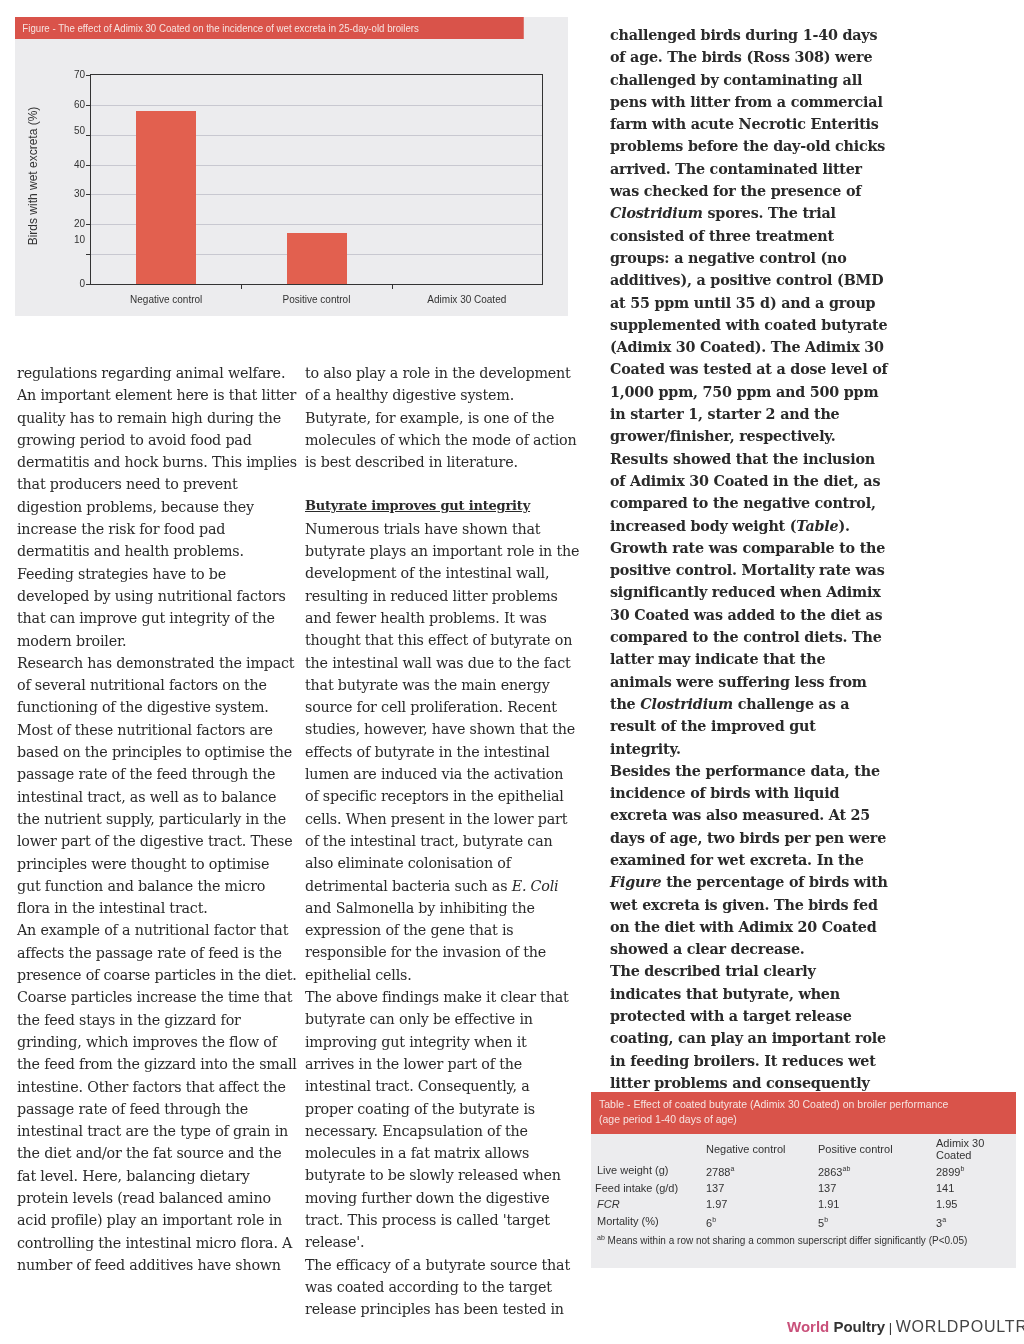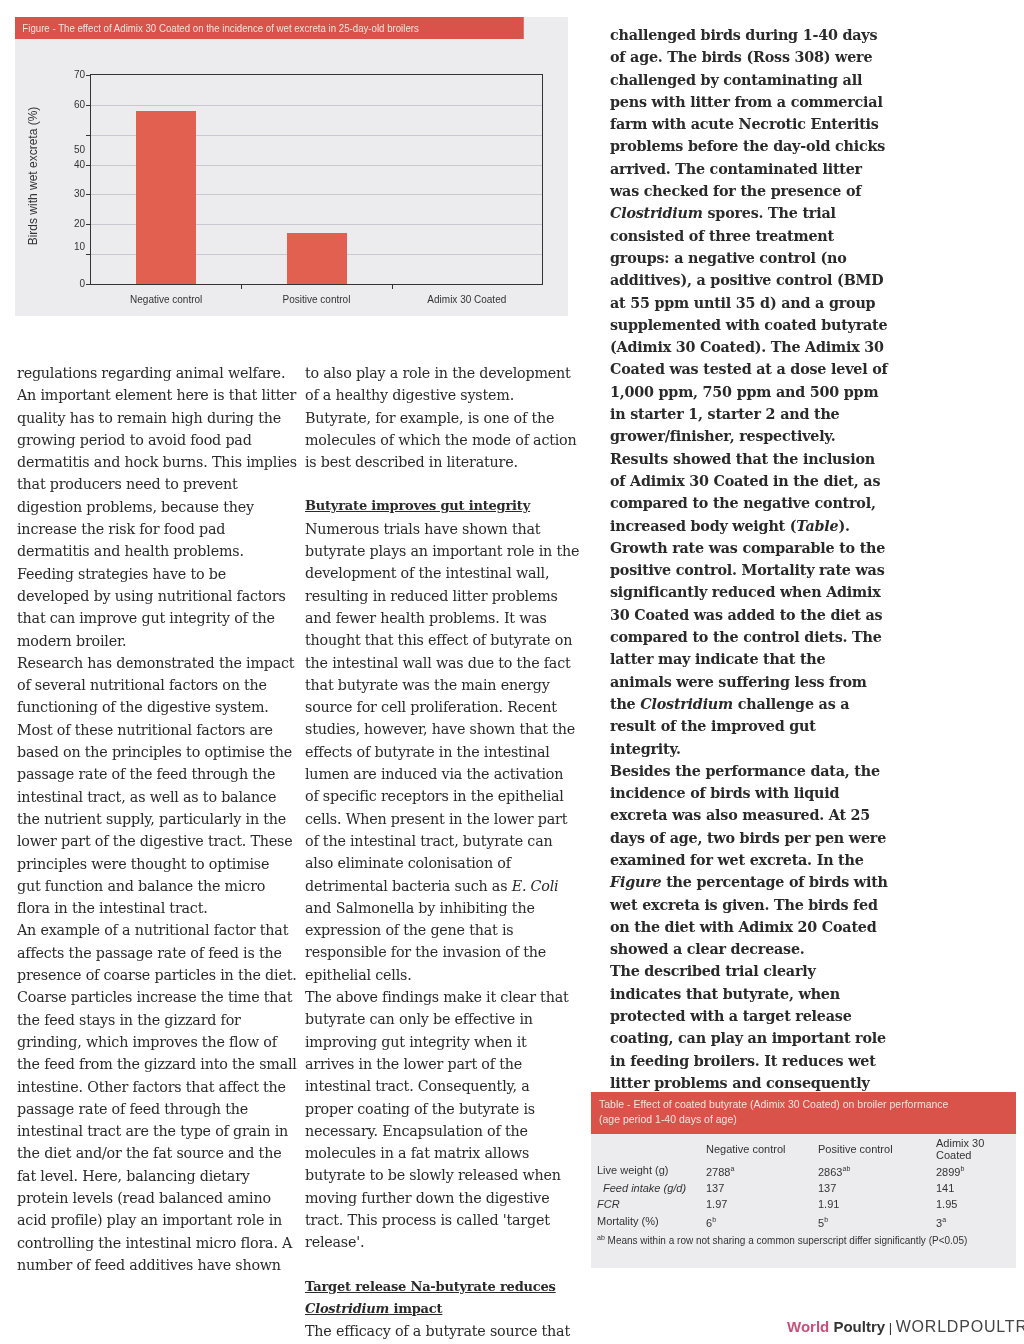--- a/index.html
+++ b/index.html
@@ -61,33 +61,33 @@
 
 <div class="figure-box">
   <div class="figure-title">Figure - The effect of Adimix 30 Coated on the incidence of wet excreta in 25-day-old broilers</div>
   <div class="chart-area">
     <div class="y-axis-label">Birds with wet excreta (%)</div>
     <div class="plot" id="plot">
         <div class="ytick-mark" style="top: 209px;"></div>
         <div class="ytick" style="top: 209px;">0</div>
         <div class="gridline" style="top: 179.143px;"></div>
         <div class="ytick-mark" style="top: 179.143px;"></div>
-        <div class="ytick" style="top: 172px;">10</div>
+        <div class="ytick" style="top: 165px;">10</div>
         <div class="gridline" style="top: 149.286px;"></div>
         <div class="ytick-mark" style="top: 149.286px;"></div>
         <div class="ytick" style="top: 149.286px;">20</div>
         <div class="gridline" style="top: 119.429px;"></div>
         <div class="ytick-mark" style="top: 119.429px;"></div>
         <div class="ytick" style="top: 119.429px;">30</div>
         <div class="gridline" style="top: 89.5714px;"></div>
         <div class="ytick-mark" style="top: 89.5714px;"></div>
         <div class="ytick" style="top: 89.5714px;">40</div>
         <div class="gridline" style="top: 59.7143px;"></div>
         <div class="ytick-mark" style="top: 59.7143px;"></div>
-        <div class="ytick" style="top: 75px;">50</div>
+        <div class="ytick" style="top: 56px;">50</div>
         <div class="gridline" style="top: 29.8571px;"></div>
         <div class="ytick-mark" style="top: 29.8571px;"></div>
         <div class="ytick" style="top: 29.8571px;">60</div>
         <div class="ytick-mark" style="top: 0px;"></div>
         <div class="ytick" style="top: 0px;">70</div>
         <div class="bar" style="left: 45.1667px; height: 173.171px; background: rgb(226, 96, 79);"></div>
         <div class="xlabel" style="left: 0px; width: 150.333px;">Negative control</div>
         <div class="bar" style="left: 195.5px; height: 50.7571px; background: rgb(226, 96, 79);"></div>
         <div class="xlabel" style="left: 150.333px; width: 150.333px;">Positive control</div>
         <div class="xtick-mark" style="left: 150.333px;"></div>
@@ -101,21 +101,20 @@
   <p>regulations regarding animal welfare. An important element here is that litter quality has to remain high during the growing period to avoid food pad dermatitis and hock burns. This implies that producers need to prevent digestion problems, because they increase the risk for food pad dermatitis and health problems. Feeding strategies have to be developed by using nutritional factors that can improve gut integrity of the modern broiler.</p>
   <p>Research has demonstrated the impact of several nutritional factors on the functioning of the digestive system. Most of these nutritional factors are based on the principles to optimise the passage rate of the feed through the intestinal tract, as well as to balance the nutrient supply, particularly in the lower part of the digestive tract. These principles were thought to optimise gut function and balance the micro flora in the intestinal tract.</p>
   <p>An example of a nutritional factor that affects the passage rate of feed is the presence of coarse particles in the diet. Coarse particles increase the time that the feed stays in the gizzard for grinding, which improves the flow of the feed from the gizzard into the small intestine. Other factors that affect the passage rate of feed through the intestinal tract are the type of grain in the diet and/or the fat source and the fat level. Here, balancing dietary protein levels (read balanced amino acid profile) play an important role in controlling the intestinal micro flora. A number of feed additives have shown</p>
 </div>
 
 <div class="col col2">
   <p>to also play a role in the development of a healthy digestive system. Butyrate, for example, is one of the molecules of which the mode of action is best described in literature.</p>
   <h3>Butyrate improves gut integrity</h3>
   <p><span>Numerous trials have shown that butyrate plays an important role in the development of the intestinal wall, resulting in reduced litter problems and fewer health problems. It was thought that this effect of butyrate on the intestinal wall was due to the fact that butyrate was the main energy source for cell proliferation. Recent studies, however, have shown that the effects of butyrate in the intestinal lumen are induced via the activation of specific receptors in the epithelial cells. When present in the lower part of the intestinal tract, butyrate can also eliminate colonisation of detrimental bacteria such as </span><i>E. Coli</i><span> and Salmonella by inhibiting the expression of the gene that is responsible for the invasion of the epithelial cells.</span></p>
   <p>The above findings make it clear that butyrate can only be effective in improving gut integrity when it arrives in the lower part of the intestinal tract. Consequently, a proper coating of the butyrate is necessary. Encapsulation of the molecules in a fat matrix allows butyrate to be slowly released when moving further down the digestive tract. This process is called 'target release'.</p>
-  <h3><span>Target release Na-butyrate reduces </span><i>Clostridium</i><span> impact</span></h3>
   <p><span>The efficacy of a butyrate source that was coated according to the target release principles has been tested in </span></p>
 </div>
 
 <div class="col col3">
   <p><span>challenged birds during 1-40 days of age. The birds (Ross 308) were challenged by contaminating all pens with litter from a commercial farm with acute Necrotic Enteritis problems before the day-old chicks arrived. The contaminated litter was checked for the presence of </span><i>Clostridium</i><span> spores. The trial consisted of three treatment groups: a negative control (no additives), a positive control (BMD at 55 ppm until 35 d) and a group supplemented with coated butyrate (Adimix 30 Coated). The Adimix 30 Coated was tested at a dose level of 1,000 ppm, 750 ppm and 500 ppm in starter 1, starter 2 and the grower/finisher, respectively.</span></p>
   <p><span>Results showed that the inclusion of Adimix 30 Coated in the diet, as compared to the negative control, increased body weight (</span><i>Table</i><span>). Growth rate was comparable to the positive control. Mortality rate was significantly reduced when Adimix 30 Coated was added to the diet as compared to the control diets. The latter may indicate that the animals were suffering less from the </span><i>Clostridium</i><span> challenge as a result of the improved gut integrity.</span></p>
   <p><span>Besides the performance data, the incidence of birds with liquid excreta was also measured. At 25 days of age, two birds per pen were examined for wet excreta. In the </span><i>Figure</i><span> the percentage of birds with wet excreta is given. The birds fed on the diet with Adimix 20 Coated showed a clear decrease.</span></p>
   <p><span>The described trial clearly indicates that butyrate, when protected with a target release coating, can play an important role in feeding broilers. It reduces wet litter problems and consequently improves the health status and animal welfare. Results show that coated butyrate can replace antibiotic growth promoters, which enables the poultry industry to meet regulations and consumer demands.</span> <span class="end-mark">◂</span></p>
 </div>
 
@@ -134,21 +133,21 @@
       </tr>
     </thead>
     <tbody id="tbody">
         <tr>
           <td style="padding-left: 6px;">Live weight (g)</td>
           <td>2788<sup>a</sup></td>
           <td>2863<sup>ab</sup></td>
           <td>2899<sup>b</sup></td>
         </tr>
         <tr>
-          <td style="padding-left: 12px; font-style: italic;">Feed intake (g/d)</td>
+          <td style="padding-left: 4px;">Feed intake (g/d)</td>
           <td>137</td>
           <td>137</td>
           <td>141</td>
         </tr>
         <tr>
           <td style="padding-left: 6px; font-style: italic;">FCR</td>
           <td>1.97</td>
           <td>1.91</td>
           <td>1.95</td>
         </tr>

